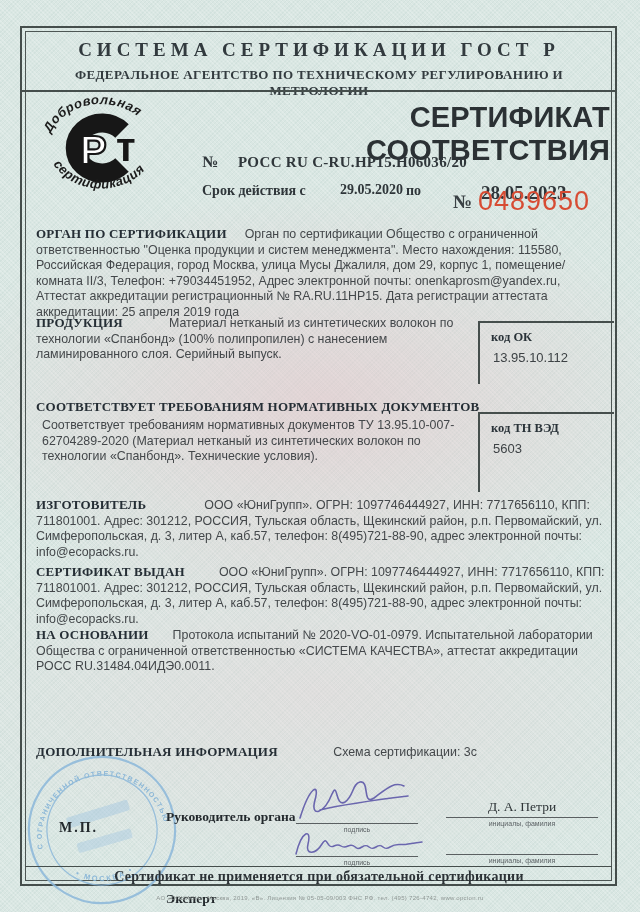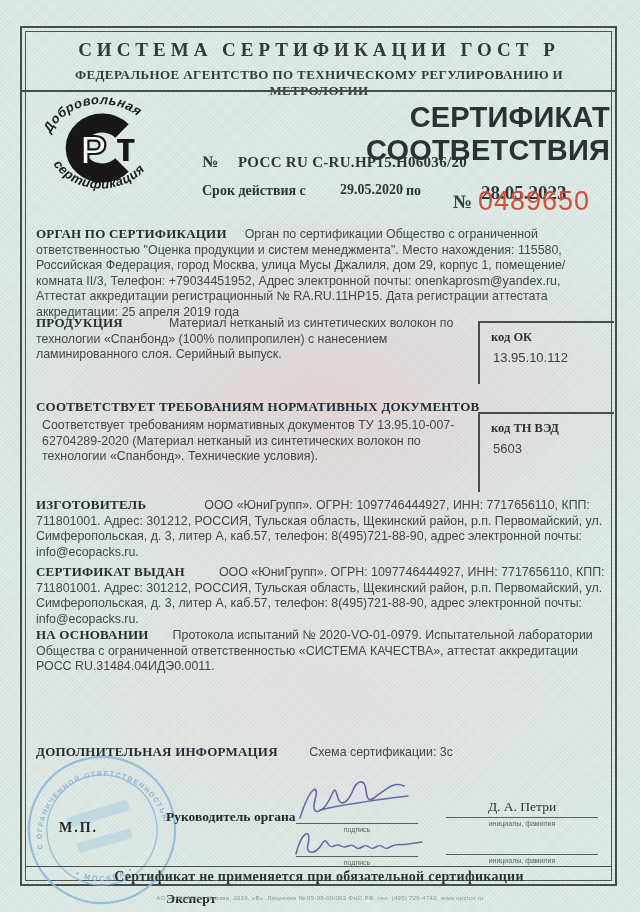--- a/index.html
+++ b/index.html
@@ -137,21 +137,21 @@
   <div class="abs sec sec-issued">
     <span class="lbl" style="margin-right:34px;">СЕРТИФИКАТ ВЫДАН</span><span>ООО «ЮниГрупп». ОГРН: 1097746444927, ИНН: 7717656110, КПП: 711801001. Адрес: 301212, РОССИЯ, Тульская область, Щекинский район, р.п. Первомайский, ул. Симферопольская, д. 3, литер А, каб.57, телефон: 8(495)721-88-90, адрес электронной почты: info@ecopacks.ru.</span>
   </div>
 
   <div class="abs sec sec-basis">
     <span class="lbl" style="margin-right:24px;">НА ОСНОВАНИИ</span><span>Протокола испытаний № 2020-VO-01-0979. Испытательной лаборатории Общества с ограниченной ответственностью «СИСТЕМА КАЧЕСТВА», аттестат аккредитации РОСС RU.31484.04ИДЭ0.0011.</span>
   </div>
 
   <div class="abs sec sec-additional">
     <span class="lbl">ДОПОЛНИТЕЛЬНАЯ ИНФОРМАЦИЯ</span>
-    <span style="margin-left:28px;">Схема сертификации: 3с</span>
+    <span style="margin-left:52px;">Схема сертификации: 3с</span>
   </div>
 
   <svg class="abs stamp" viewBox="0 0 160 160" style="transform:rotate(-14deg);">
     <defs>
       <path id="stTop" d="M 18,88 A 62,62 0 1 1 142,88"></path>
       <path id="stBot" d="M 28,94 A 55,55 0 0 0 132,94"></path>
     </defs>
     <circle cx="80" cy="80" r="73" fill="none" stroke="#8cb8da" stroke-width="2.2"></circle>
     <circle cx="80" cy="80" r="55" fill="none" stroke="#8cb8da" stroke-width="1.3"></circle>
     <rect x="48" y="58" width="64" height="11" rx="2" fill="#9ec4e0" opacity=".5" transform="rotate(-3 80 64)"></rect>

